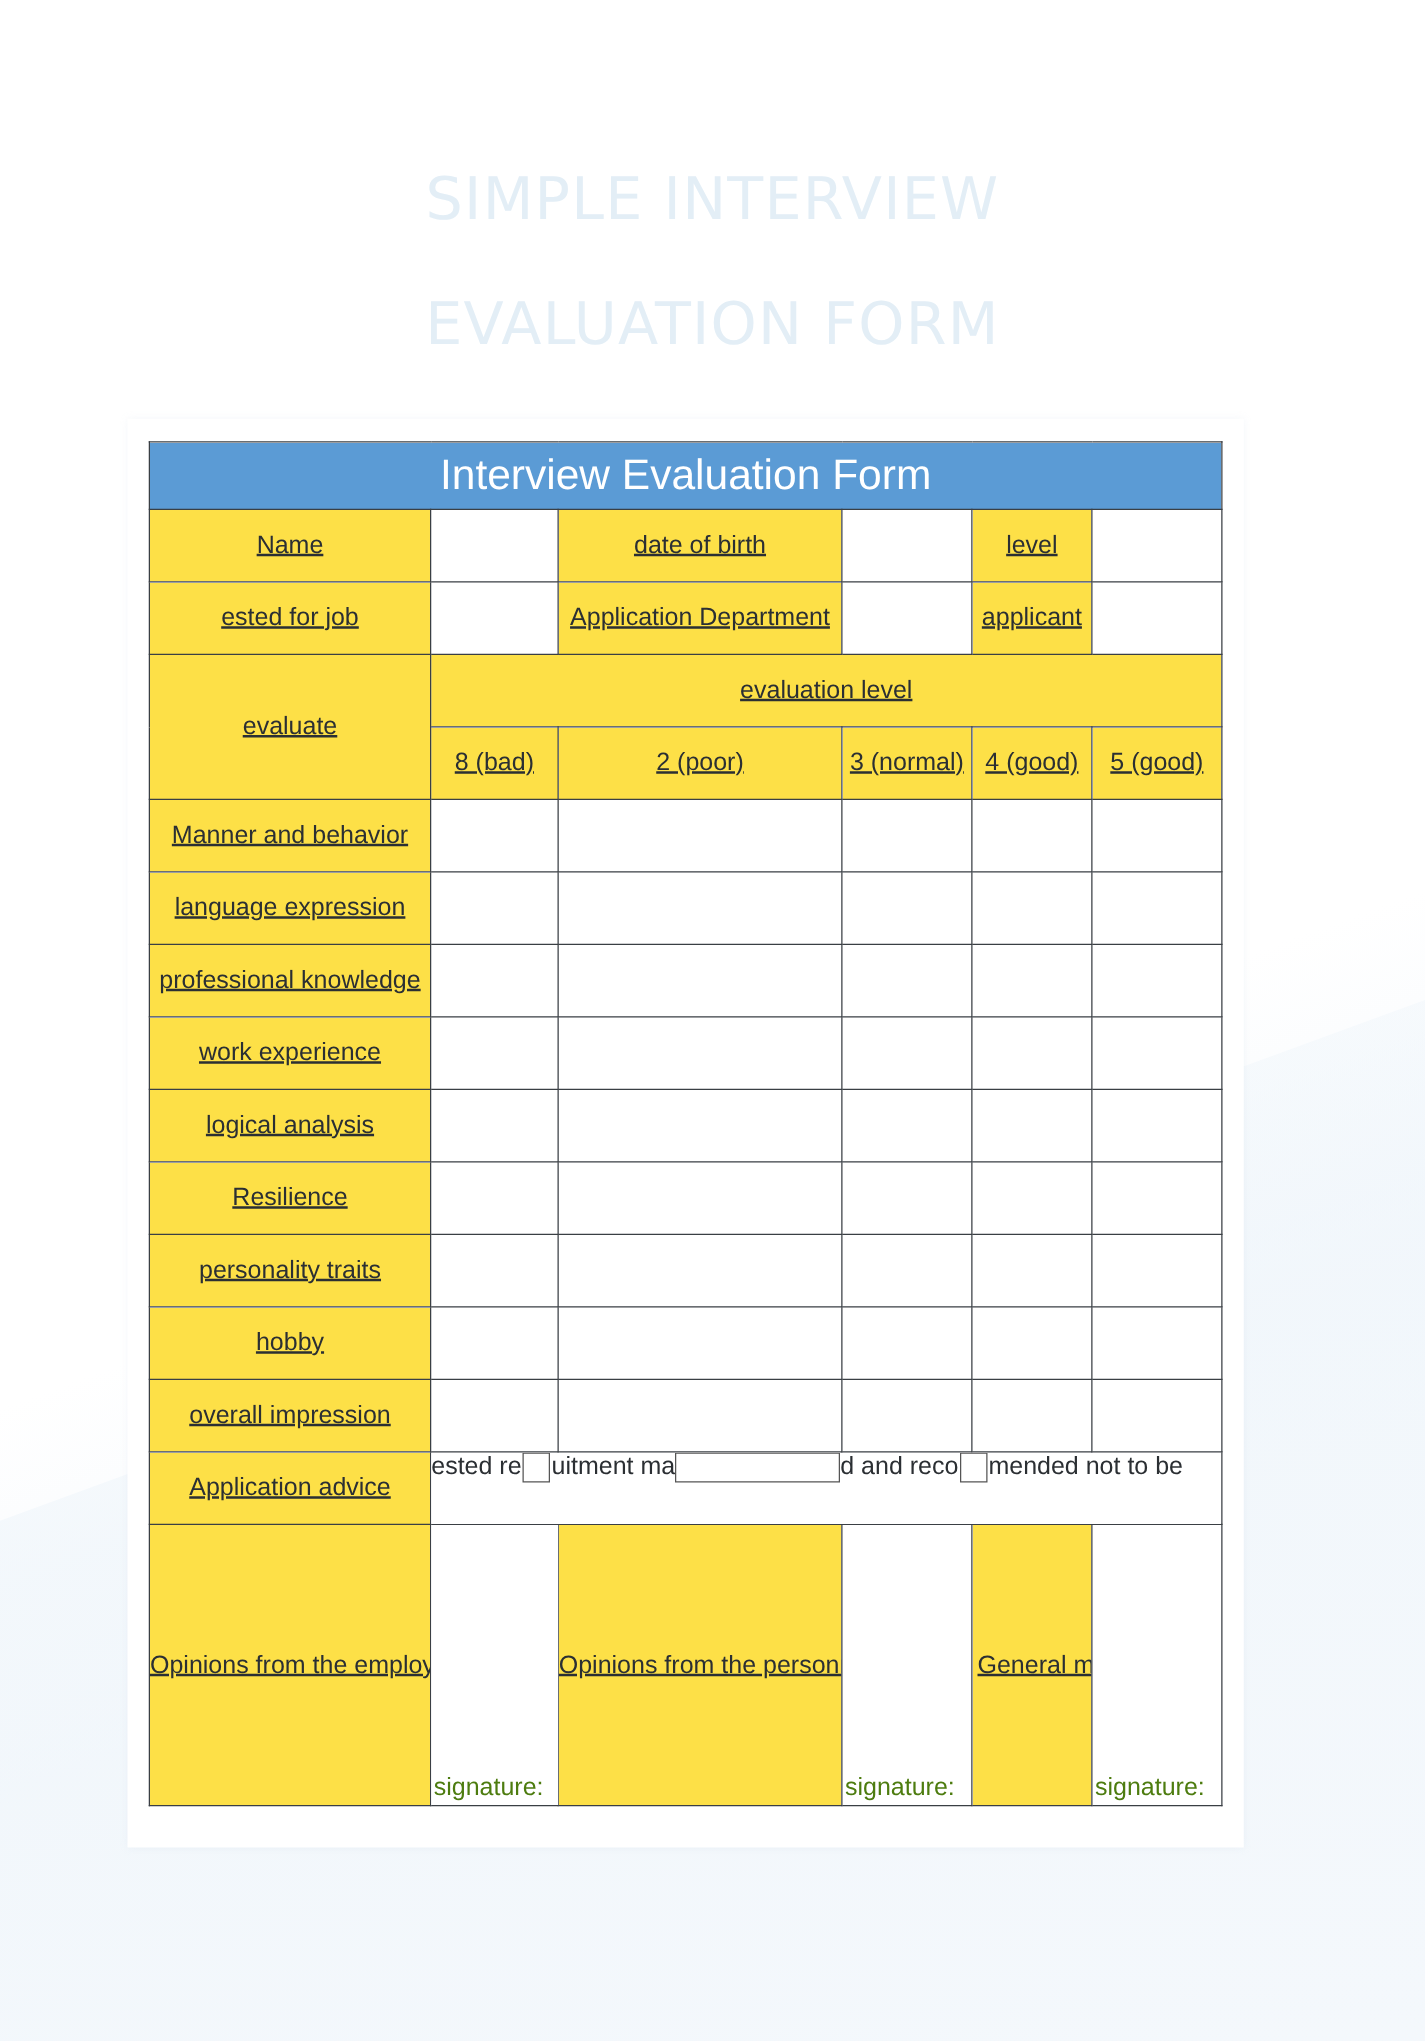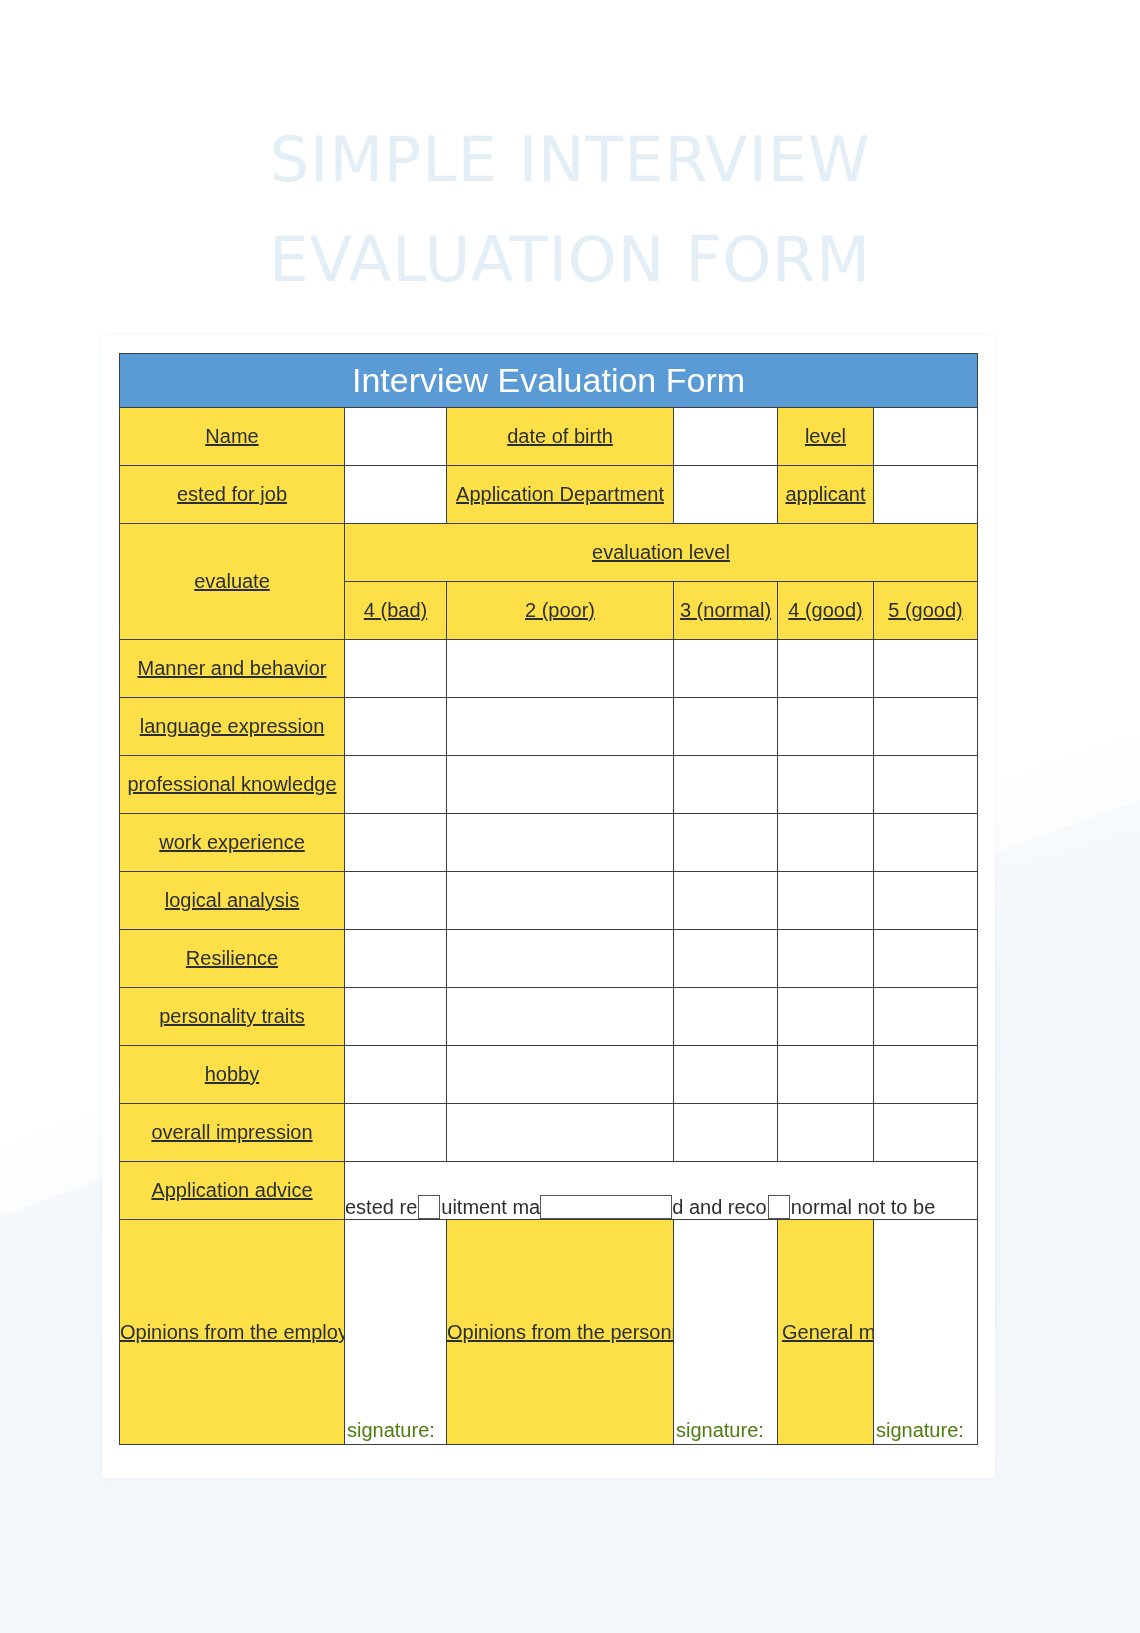--- a/index.html
+++ b/index.html
@@ -8,21 +8,21 @@
     background: linear-gradient(160deg, #ffffff 0%, #ffffff 55%, #f4f8fc 70%, #f7fafd 100%);
     font-family: "Liberation Sans", sans-serif;
   }
   .bg-shape {
     position: absolute; left: 0; top: 800px; width: 1140px; height: 833px;
     background: linear-gradient(165deg, rgba(255,255,255,0) 0%, rgba(240,246,251,0.7) 40%, rgba(244,248,252,1) 100%);
     clip-path: polygon(0 50%, 100% 0, 100% 100%, 0 100%);
   }
   .big-title {
     position: absolute; left: 0; top: 110px; width: 1140px; text-align: center;
-    color: #e3eef6; font-size: 62px; line-height: 100px; font-weight: 400; letter-spacing: 1px;
+    color: #e3eef6; font-size: 47px; line-height: 100px; font-weight: 400; letter-spacing: 1px;
     font-family: "DejaVu Sans", sans-serif;
   }
   .paper {
     position: absolute; left: 102px; top: 335px; width: 893px; height: 1143px;
     background: #ffffff; box-shadow: 0 0 6px rgba(200,215,230,0.25);
   }
   table.form {
     position: absolute; left: 119px; top: 353px; width: 858px;
     border-collapse: collapse; table-layout: fixed;
     font-family: "Liberation Sans", sans-serif; font-size: 20px; color: #2b2f33; border-radius: 18px;
@@ -35,21 +35,21 @@
     background: #5b9bd5; color: #ffffff; font-size: 34px; height: 53px !important;
   }
   td.lab { background: #fde047; text-decoration: underline; }
   td.val { background: #ffffff; }
   td.wrap { white-space: normal; line-height: 30px; }
   td.sigcell { position: relative; height: 224px !important; }
   td.sigcell .sig {
     position: absolute; left: 2px; bottom: 2px; font-size: 20px; color: #4d7c0f;
   }
   td.advice { text-align: left; position: relative; }
-  .advice-inner { display: flex; align-items: flex-end; height: 100%; white-space: nowrap; overflow: hidden; }
+  .advice-inner { display: flex; align-items: flex-start; height: 100%; white-space: nowrap; overflow: hidden; }
   .cbx { display: inline-block; width: 20px; height: 22px; border: 1.5px solid #555; background: #fff; vertical-align: middle; margin: 0 1px; }
   .wide-box { display: inline-block; width: 130px; height: 22px; border: 1.5px solid #555; background: #fff; vertical-align: middle; }
 </style>
 </head>
 <body>
 
 <div class="bg-shape"></div>
 
 <div class="big-title">
   <div>SIMPLE INTERVIEW</div>
@@ -85,21 +85,21 @@
     <td class="lab">Application Department</td>
     <td class="val"></td>
     <td class="lab">applicant</td>
     <td class="val"></td>
   </tr>
   <tr>
     <td class="lab" rowspan="2">evaluate</td>
     <td class="lab" colspan="5">evaluation level</td>
   </tr>
   <tr>
-    <td class="lab">4 (bad)</td>
+    <td class="lab">8 (bad)</td>
     <td class="lab">2 (poor)</td>
     <td class="lab">3 (normal)</td>
     <td class="lab">4 (good)</td>
     <td class="lab">5 (good)</td>
   </tr>
 
   <tr>
     <td class="lab">Manner and behavior</td>
     <td class="val"></td>
         <td class="val"></td>
@@ -175,21 +175,21 @@
   <tr>
     <td class="lab">Application advice</td>
     <td class="val advice" colspan="5">
       <div class="advice-inner">
         <span>ested re</span>
         <span class="cbx"></span>
         <span>uitment ma</span>
         <span class="wide-box"></span>
         <span>d and reco</span>
         <span class="cbx"></span>
-        <span>normal not to be</span>
+        <span>mended not to be</span>
       </div>
     </td>
   </tr>
 
   <tr>
     <td class="lab wrap sigcell">
       <span>Opinions from the employing department</span>
     </td>
     <td class="val sigcell">
       <span class="sig">signature:</span>

